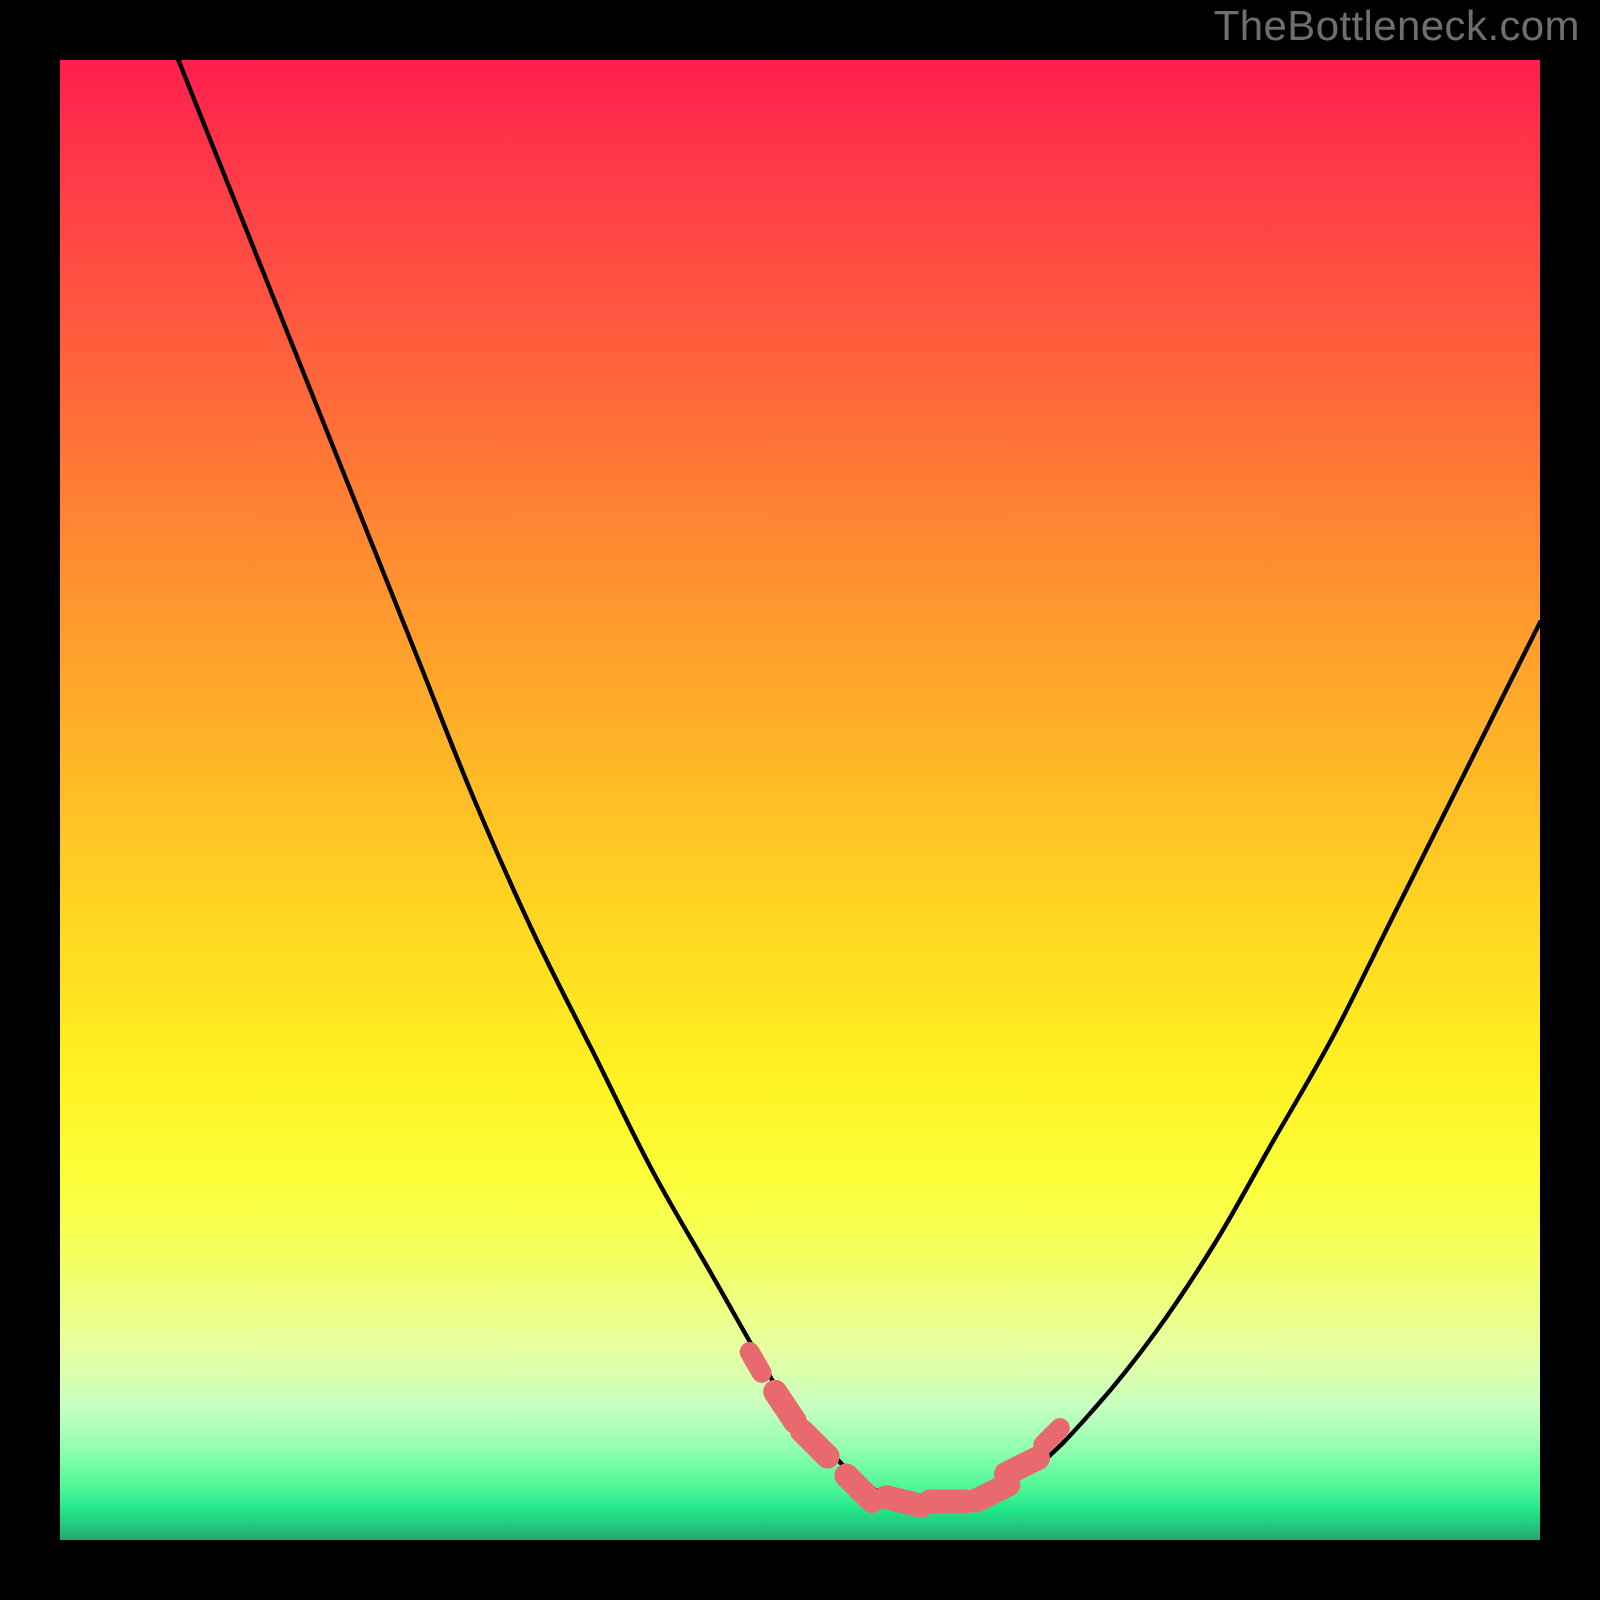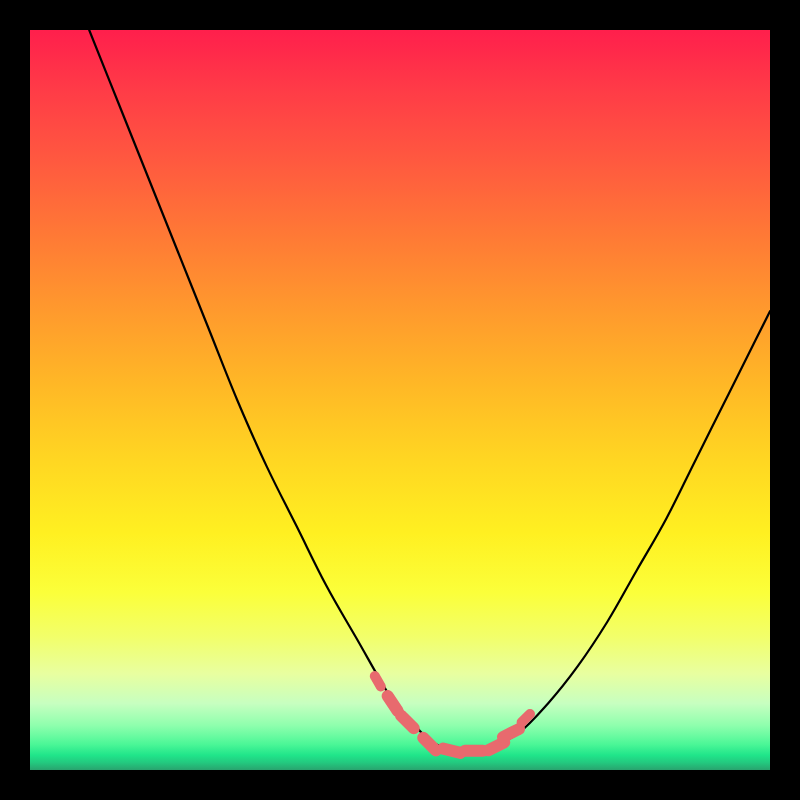--- a/index.html
+++ b/index.html
@@ -81,20 +81,21 @@
     stroke: #e86a6e;
     stroke-width: 10;
     stroke-linecap: round;
   }
 </style>
 </head>
 <body>
 
 <div class="frame">
 
+  <div class="watermark">TheBottleneck.com</div>
 
   <div class="plot">
     <div class="gradient"></div>
 
     <svg class="curve" viewBox="0 0 740 740" preserveAspectRatio="none">
 
     <path class="line" d="M 59.2 0.0 C 64.5 13.3, 78.1 47.4, 88.8 74.0 C 99.5 100.6, 107.7 121.4, 118.4 148.0 C 129.1 174.6, 137.3 195.4, 148.0 222.0 C 158.7 248.6, 166.9 269.4, 177.6 296.0 C 188.3 322.6, 196.5 344.7, 207.2 370.0 C 217.9 395.3, 226.1 414.0, 236.8 436.6 C 247.5 459.2, 255.7 474.5, 266.4 495.8 C 277.1 517.1, 285.3 535.0, 296.0 555.0 C 306.7 575.0, 314.9 588.2, 325.6 606.8 C 336.3 625.4, 347.2 645.3, 355.2 658.6 C 363.2 671.9, 364.7 674.1, 370.0 680.8 C 375.3 687.5, 379.5 690.3, 384.8 695.6 C 390.1 700.9, 394.3 706.4, 399.6 710.4 C 404.9 714.4, 409.1 715.8, 414.4 717.8 C 419.7 719.8, 423.9 720.8, 429.2 721.5 C 434.5 722.2, 438.7 722.2, 444.0 721.5 C 449.3 720.8, 450.8 721.1, 458.8 717.8 C 466.8 714.5, 477.7 711.0, 488.4 703.0 C 499.1 695.0, 507.3 685.4, 518.0 673.4 C 528.7 661.4, 536.9 651.1, 547.6 636.4 C 558.3 621.7, 566.5 609.3, 577.2 592.0 C 587.9 574.7, 596.1 558.8, 606.8 540.2 C 617.5 521.6, 625.7 508.4, 636.4 488.4 C 647.1 468.4, 655.3 450.5, 666.0 429.2 C 676.7 407.9, 684.9 391.3, 695.6 370.0 C 706.3 348.7, 717.2 326.8, 725.2 310.8 C 733.2 294.8, 737.3 286.5, 740.0 281.2"></path>
         <path class="dots-thin" d="M 344.8 646.0 L 350.8 656.4"></path>
         <path class="dots" d="M 357.6 665.9 L 367.6 680.9"></path>
         <path class="dots" d="M 371.0 685.5 L 383.8 698.3"></path>

